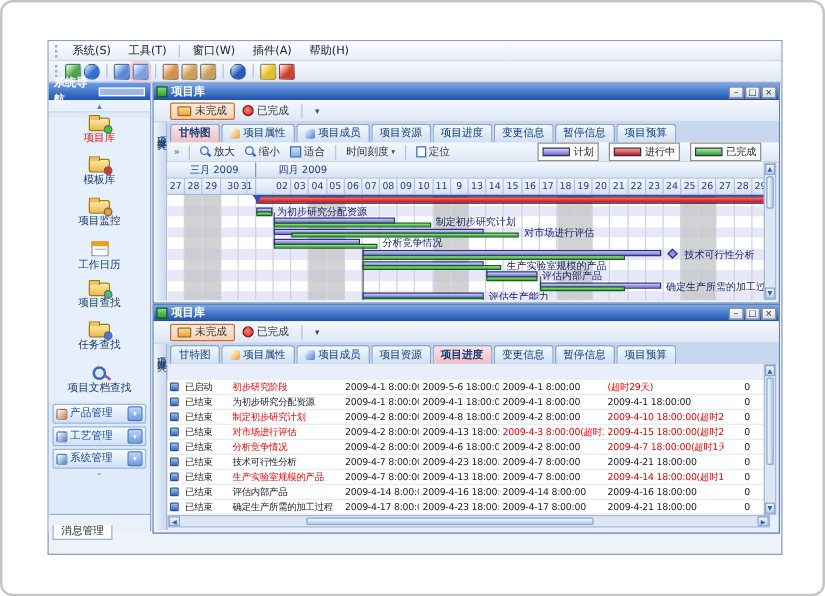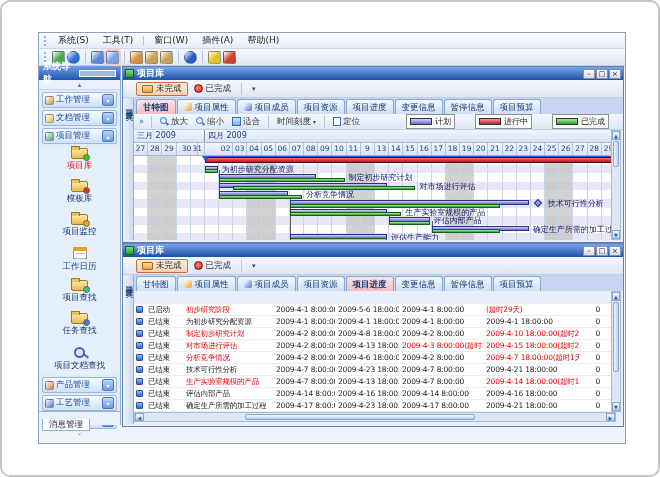--- a/index.html
+++ b/index.html
@@ -66,29 +66,29 @@
   .tico{width:8px;height:8px;border-radius:2px;display:inline-block}
   
   .gtools{position:absolute;left:11px;right:0;top:47px;height:16px;background:linear-gradient(#f4f8fe,#dee8f6);border-bottom:1px solid #c2cee2;display:flex;align-items:center;font-size:8.5px;color:#333;padding-left:2px}
   .gbtn{display:flex;align-items:center;gap:2px;padding:0 4px;height:13px}
   .chev{color:#3060a8;font-size:8px;padding:0 3px}
   .mag{width:9px;height:9px;position:relative}
   .mag::before{content:"";position:absolute;left:0;top:0;width:5px;height:5px;border:1.5px solid #3868c0;border-radius:50%}
   .mag::after{content:"";position:absolute;left:6px;top:6px;width:3px;height:1.5px;background:#3868c0;transform:rotate(40deg)}
   .fit-ic{width:9px;height:9px;background:linear-gradient(#cfe2fa,#86b0e6);border:1px solid #3868c0}
   .loc-ic{width:8px;height:9px;background:#fff;border:1px solid #3868c0}
-  .legend{margin-left:auto;display:flex;gap:20px;padding-right:14px}
+  .legend{margin-left:auto;display:flex;gap:8px;padding-right:14px}
   .lg{display:flex;align-items:center;gap:3px;border:1px solid #909090;background:#fafafa;padding:1px 3px;font-size:8px;color:#222}
   .lg .sw{width:22px;height:7px;border:1px solid #333}
   .sw.plan{background:linear-gradient(#d2d2fa,#6a6ad6)}
   .sw.active{background:linear-gradient(#f89898,#c41830)}
   .sw.done{background:linear-gradient(#a8eca8,#2e9e2e)}
   .gwrap{position:absolute;left:11px;top:63px;width:482px;bottom:2px;background:#fff;border-right:1px solid #98a8c8}
   .grow{position:absolute;left:0;width:482px;height:13px;background:linear-gradient(#f3f7fd,#d6e2f4);border-bottom:1px solid #a8b8d8}
-  .gm{position:absolute;top:0;height:12px;font-size:8px;color:#204080;line-height:12px;padding-left:3px;border-right:1px solid #8098c0;white-space:nowrap;overflow:hidden}
+  .gm{position:absolute;top:0;height:12px;font-size:8px;color:#204080;line-height:12px;padding-left:18px;border-right:1px solid #8098c0;white-space:nowrap;overflow:hidden}
   .gd{position:absolute;top:0;height:12px;font-size:7.5px;color:#204080;line-height:12px;text-align:center;border-right:1px solid #b4c2dc}
   .gbody{position:absolute;left:0;top:26px;width:482px;bottom:0;overflow:hidden;background:#fff}
   .stripe{position:absolute;left:0;width:482px;background:#e7e7f7}
   .wkend{position:absolute;top:0;bottom:0;background:#c7c7c7;opacity:.8}
   .gcol{position:absolute;top:0;bottom:0;width:1px;background:#ccd4e8}
   .glink{position:absolute;width:1px;background:#606060}
   .bar{position:absolute;border:1px solid #303080;height:5px;background:linear-gradient(#d2d2fa,#6a6ad6)}
   .bar.act{border-color:#156015;background:linear-gradient(#a8eca8,#2e9e2e);height:4px}
   .bar.sum{border-color:#500e16;background:linear-gradient(#f47070,#b81226);height:6px;box-shadow:0 -1px 0 #3050c0}
   .gmark{position:absolute;width:0;height:0;border-left:4px solid transparent;border-right:4px solid transparent;border-top:6px solid #3050c0}
@@ -151,37 +151,20 @@
       </div>
 
     <div class="content">
 
       <div class="sidebar">
         <div class="sb-title">
           <span>系统导航</span>
           <span class="pin"></span>
         </div>
         <div class="sb-collapse">▴</div>
-        <div id="sb-top">
-            <div class="sb-group">
-              <span class="gi" style="background: linear-gradient(135deg, rgb(255, 255, 255), rgb(224, 144, 48));"></span>
-              <span class="gl">工作管理</span>
-              <span class="gb">▾</span>
-            </div>
-            <div class="sb-group">
-              <span class="gi" style="background: linear-gradient(135deg, rgb(255, 255, 255), rgb(232, 192, 64));"></span>
-              <span class="gl">文档管理</span>
-              <span class="gb">▾</span>
-            </div>
-            <div class="sb-group">
-              <span class="gi" style="background: linear-gradient(135deg, rgb(255, 255, 255), rgb(72, 168, 88));"></span>
-              <span class="gl">项目管理</span>
-              <span class="gb">▴</span>
-            </div>
-          </div>
         <div class="sb-items" id="sb-items">
             <div class="sb-item sel">
               <div class="ic-fold">
                 <span class="badge" style="background: rgb(58, 196, 58);"></span>
               </div>
               <div class="lbl">项目库</div>
             </div>
             <div class="sb-item">
               <div class="ic-fold">
                 <span class="badge" style="background: rgb(224, 48, 48);"></span>

